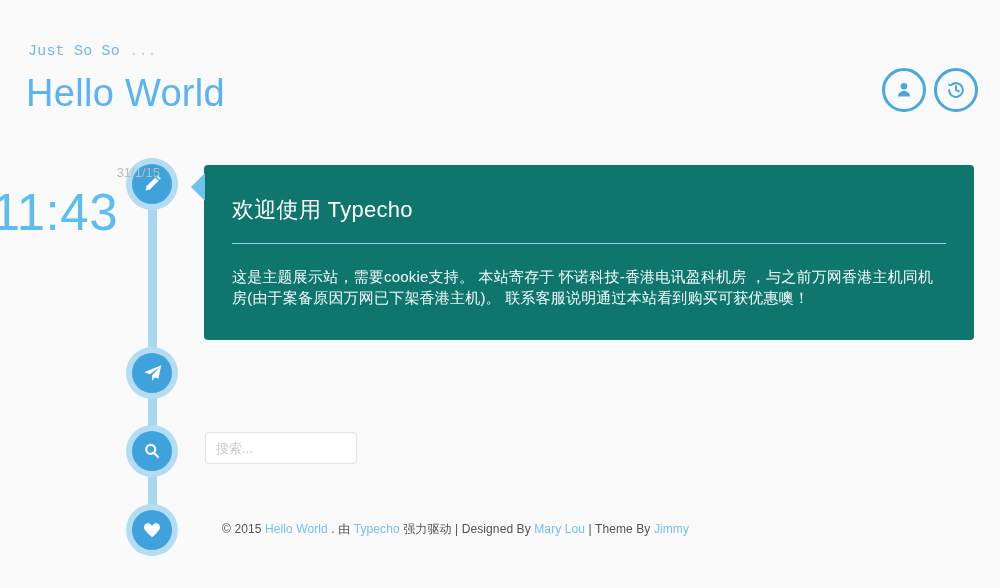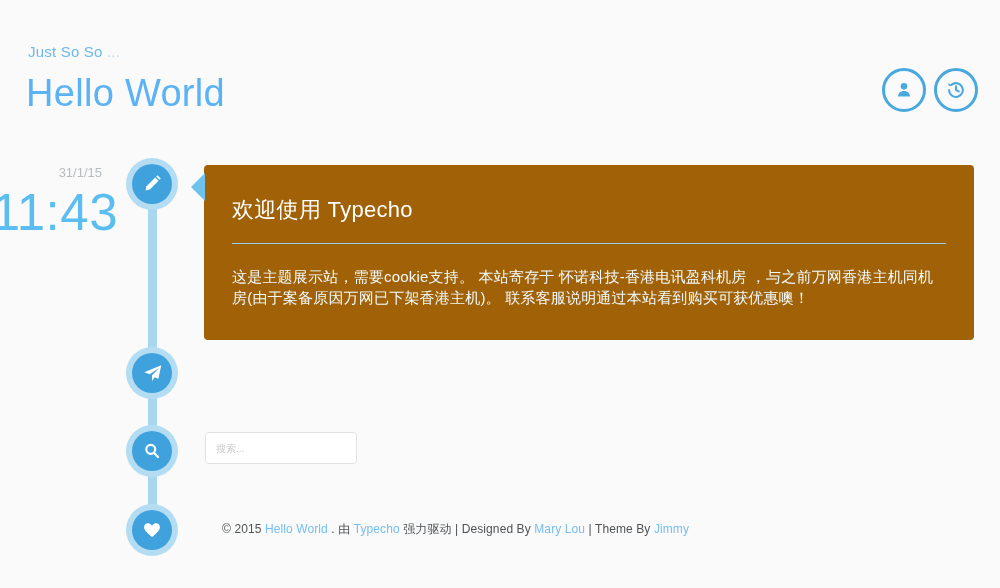--- a/index.html
+++ b/index.html
@@ -22,20 +22,21 @@
     left: 0; top: 0;
     width: 1000px; height: 132px;
   }
   #tagline {
     position: absolute;
     left: 28px; top: 43px;
     font-size: 15px;
     color: #6cb8f0;
     letter-spacing: 0.2px;
     white-space: nowrap;
+    font-family: Liberation Mono, monospace;
   }
   #tagline .dots { color: #b9d9f3; }
   #site-title {
     position: absolute;
     left: 26px; top: 72px;
     font-size: 38px;
     font-weight: normal;
     color: #5bb3f5;
     letter-spacing: 0.3px;
     margin: 0;
@@ -87,21 +88,21 @@
   }
   .node svg { display: block; }
   #node-edit   { left: 126px; top: 158px; }
   #node-send   { left: 126px; top: 347px; }
   #node-search { left: 126px; top: 425px; }
   #node-heart  { left: 126px; top: 504px; }
 
   
   #post-date {
     position: absolute;
-    right: 898px; top: 165px;
+    right: 840px; top: 165px;
     font-size: 13px;
     color: #b8bcbe;
     text-align: right;
     white-space: nowrap;
   }
   #post-time {
     position: absolute;
     right: 882px; top: 183px;
     font-size: 51px;
     color: #5bbdf0;
@@ -109,21 +110,21 @@
     letter-spacing: 0.5px;
     white-space: nowrap;
   }
 
   
   #article-card {
     position: absolute;
     left: 204px; top: 165px;
     width: 770px;
     min-height: 175px;
-    background: #a16207;
+    background: #0f766e;
     border-radius: 4px;
     padding: 30px 28px 26px 28px;
   }
   #article-card::before {
     content: "";
     position: absolute;
     left: -13px; top: 8px;
     width: 0; height: 0;
     border-top: 14px solid transparent;
     border-bottom: 14px solid transparent;
@@ -152,21 +153,21 @@
 
   
   #search-form {
     position: absolute;
     left: 205px; top: 432px;
   }
   #search-input {
     width: 152px;
     height: 32px;
     padding: 0 10px;
-    font-size: 10px;
+    font-size: 13px;
     color: #555;
     background: #ffffff;
     border: 1px solid #e2e2e2;
     border-radius: 4px;
     outline: none;
     font-family: "Liberation Sans", "DejaVu Sans", sans-serif;
   }
   #search-input::placeholder { color: #c9c9c9; }
 
   

